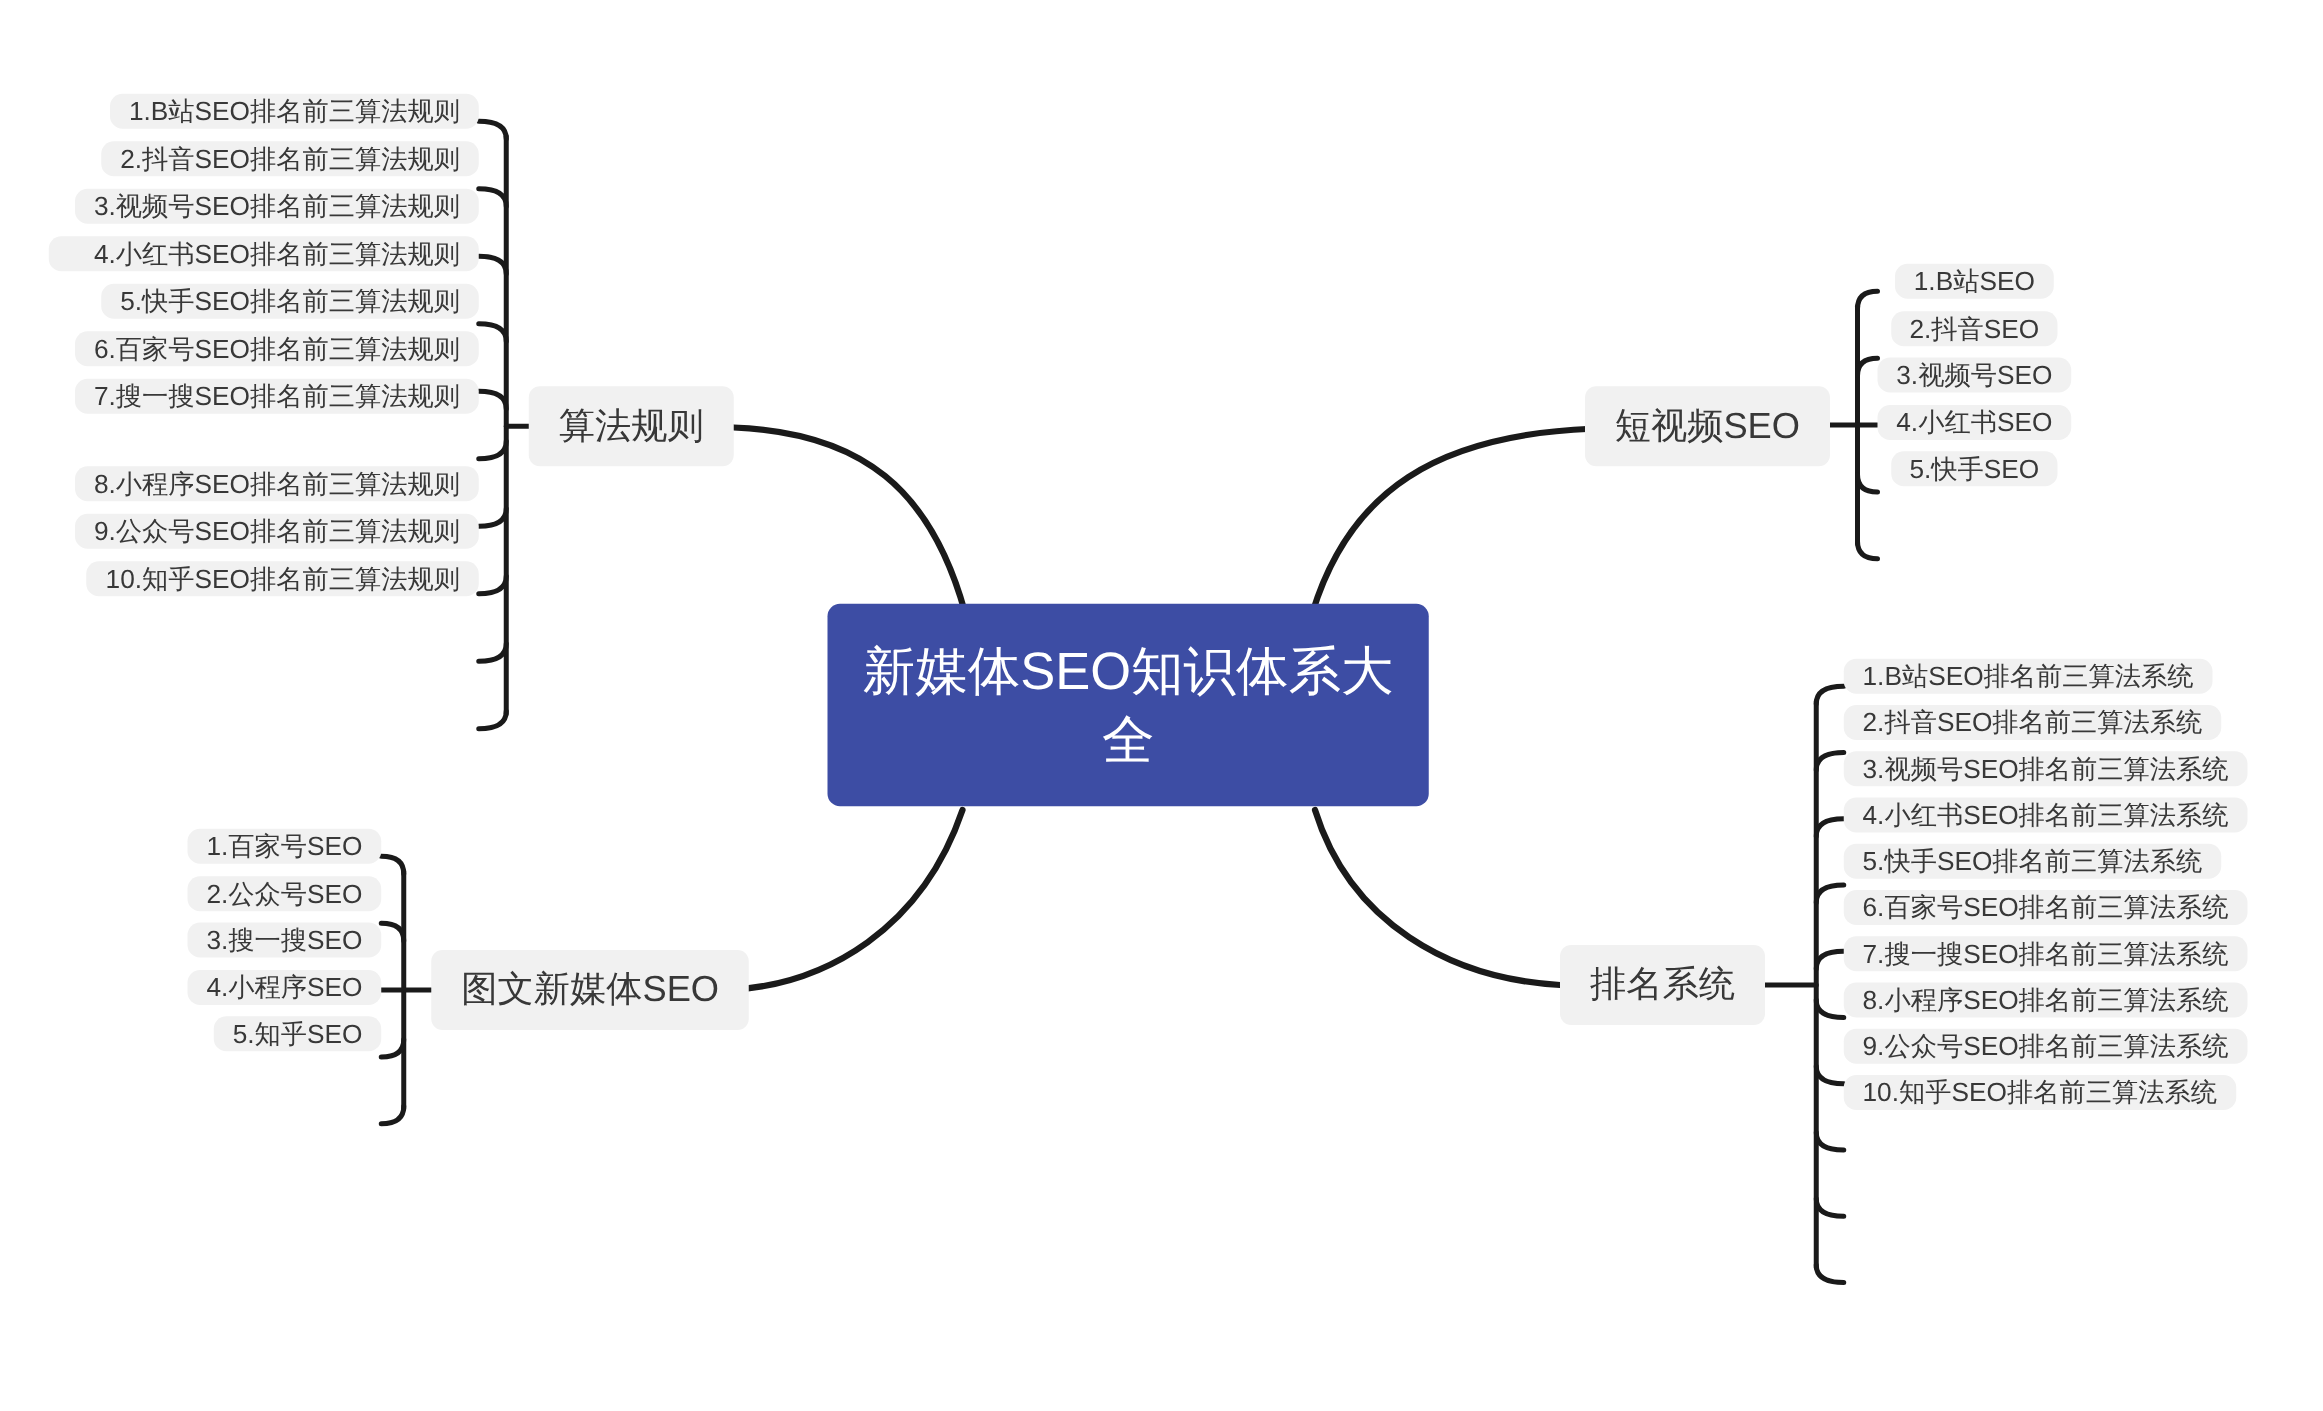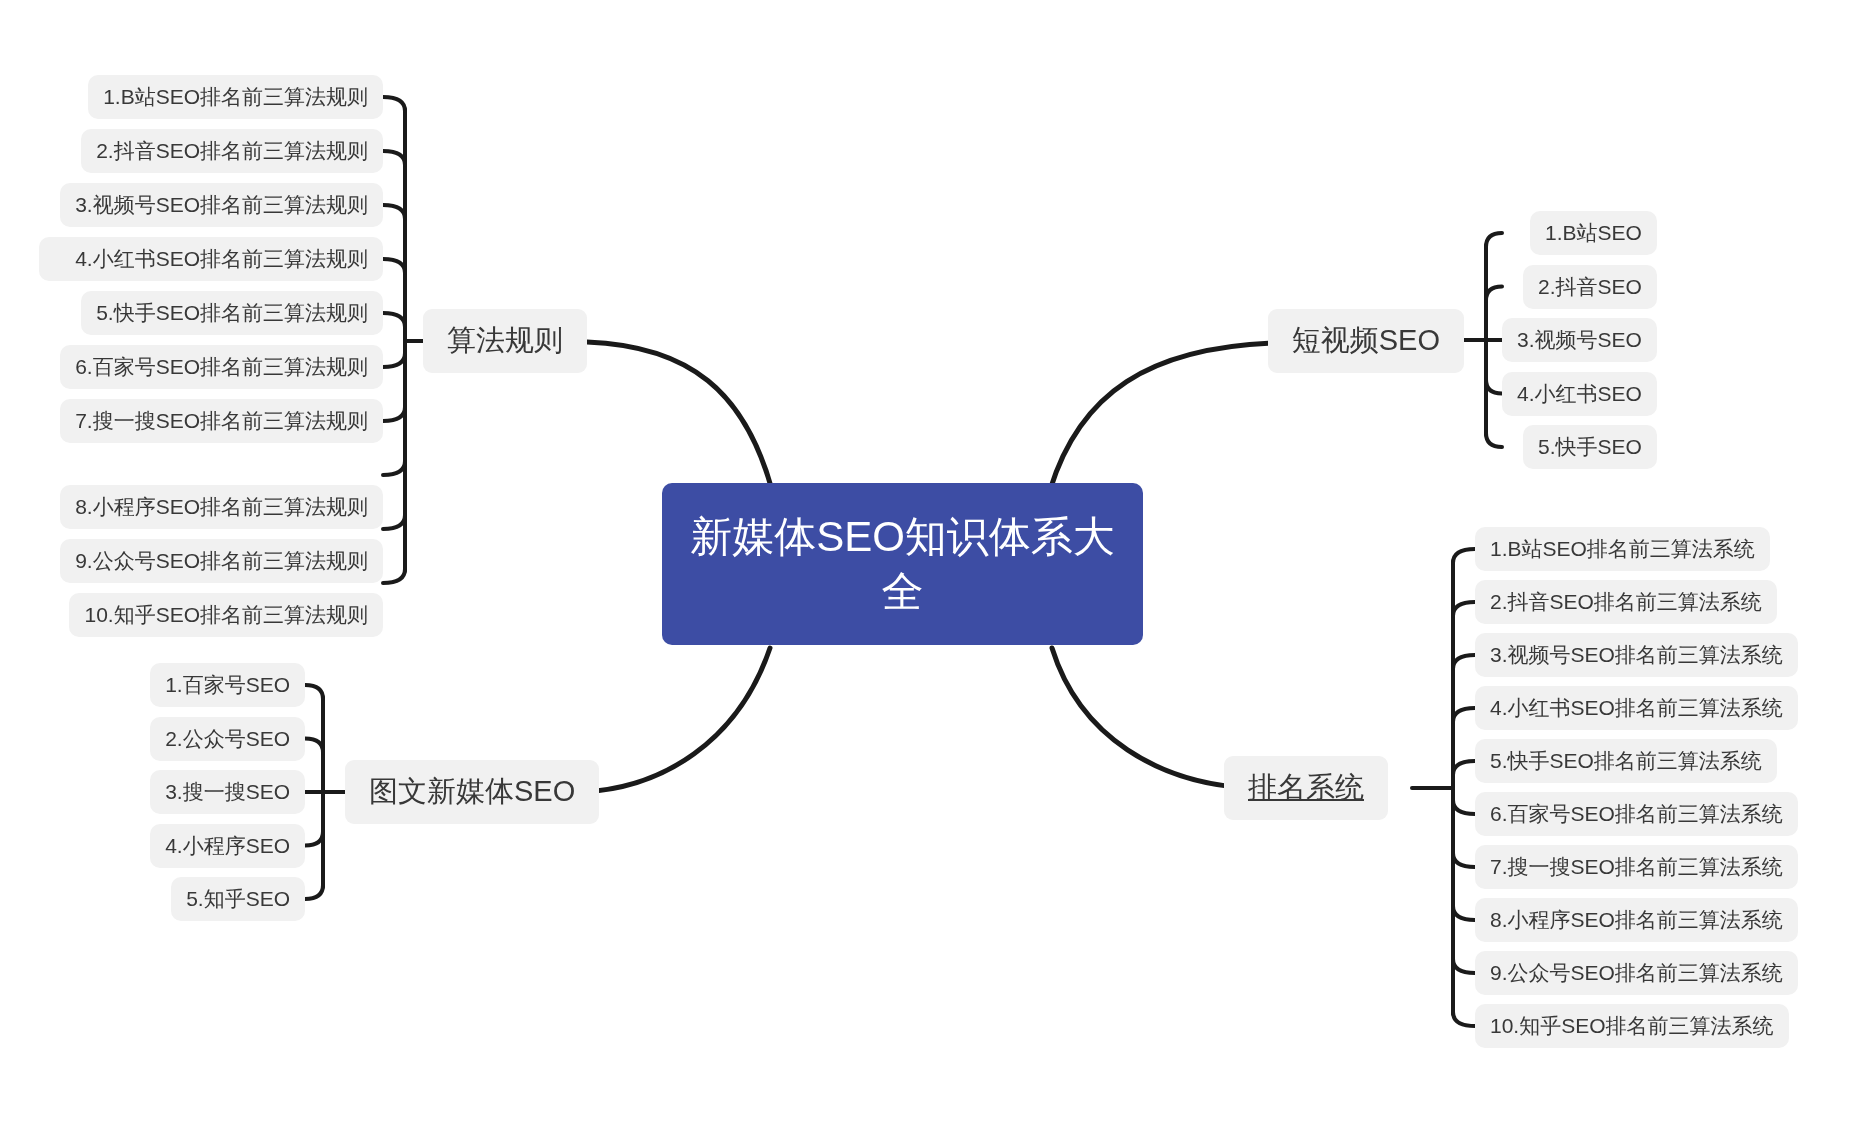--- a/index.html
+++ b/index.html
@@ -17,30 +17,30 @@
     text-align:center; line-height:1.32; padding:0 26px;
   }
 
   .branch {
     position:absolute; height:64px; border-radius:9px;
     font-size:29px; padding:0 24px; white-space:nowrap;
   }
   .branch-algo  { right:1271px; top:309px; }
   .branch-video { right:394px;  top:309px; }
   .branch-text  { left:345px;   top:760px; }
-  .branch-rank  { right:470px;  top:756px;text-decoration:underline; }
+  .branch-rank  { right:446px;  top:756px; }
 
   .col { position:absolute; display:flex; flex-direction:column; }
   .col .item {
-    box-sizing:border-box; height:44px; border-radius:10px;
+    box-sizing:border-box; height:28px; border-radius:10px;
     display:flex; align-items:center; font-size:21px; padding:0 15px;
     white-space:nowrap;
   }
   .col-left        { top:75px;  right:1475px; align-items:flex-end;   gap:10px;  }
-  .col-topright    { top:211px; left:1502px;  align-items:flex-end; gap:9.5px; }
+  .col-topright    { top:211px; left:1502px;  align-items:center; gap:9.5px; }
   .col-bottomleft  { top:663px; right:1553px; align-items:flex-end;   gap:9.5px; }
   .col-bottomright { top:527px; left:1475px;  align-items:flex-start; gap:9px;   }
 </style>
 </head>
 <body>
 
 <div class="canvas">
 
   <svg class="lines" id="connector-svg">
       <path d="M 405 109 L 405 571" fill="none" stroke="#1a1a1a" stroke-width="4" stroke-linecap="round"></path>

